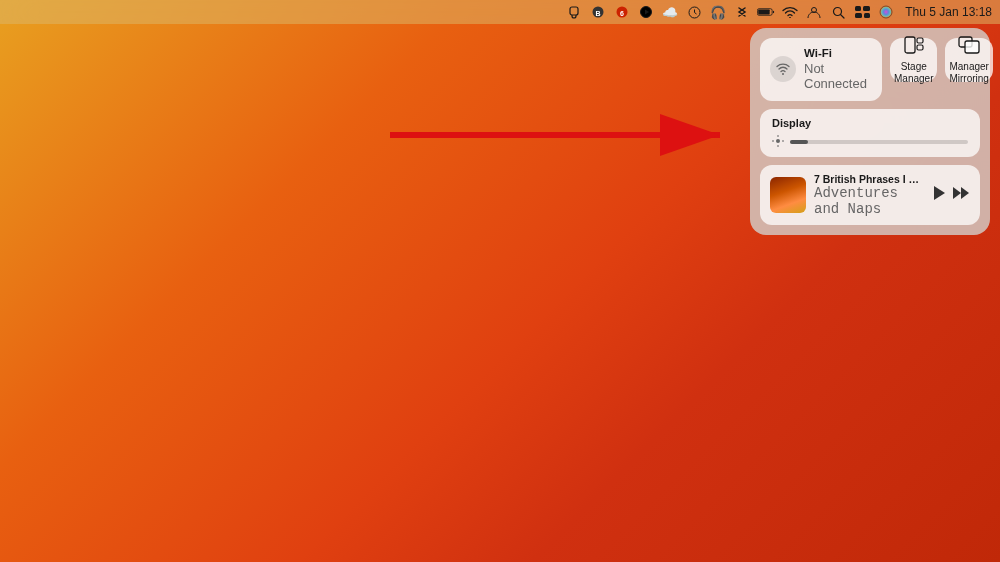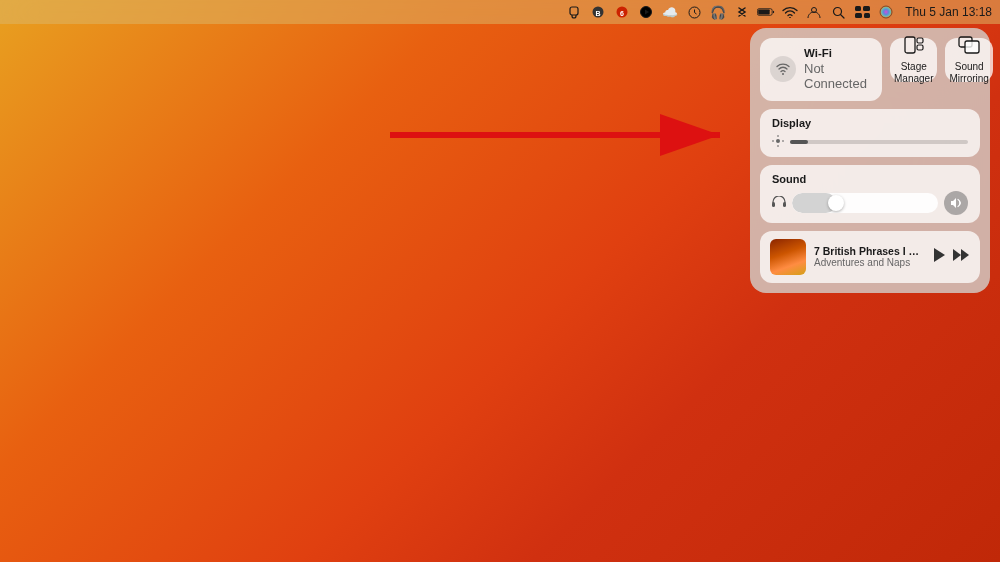--- a/index.html
+++ b/index.html
@@ -326,22 +326,23 @@
     .cc-track-title {
       font-size: 10.5px;
       font-weight: 600;
       color: #1a1a1a;
       white-space: nowrap;
       overflow: hidden;
       text-overflow: ellipsis;
     }
 
     .cc-track-artist {
-      font-size: 10px;
+      font-size: 14px;
       color: #666;
+      font-family: Liberation Mono, monospace;
     }
 
     .cc-playback-controls {
       display: flex;
       align-items: center;
       gap: 6px;
       flex-shrink: 0;
     }
 
     .cc-play-btn, .cc-forward-btn {
@@ -509,21 +510,21 @@
             <span class="cc-btn-label">Stage
 Manager</span>
           </div>
           <div class="cc-btn cc-mirror-btn">
             <div class="cc-btn-icon">
               <svg width="22" height="18" viewBox="0 0 22 18">
                 <rect x="1" y="1" width="13" height="10" rx="2" stroke="#1a1a1a" stroke-width="1.3" fill="none"></rect>
                 <rect x="7" y="5" width="14" height="12" rx="2" stroke="#1a1a1a" stroke-width="1.3" fill="rgba(255,255,255,0.8)"></rect>
               </svg>
             </div>
-            <span class="cc-btn-label">Sound
+            <span class="cc-btn-label">Manager
 Mirroring</span>
           </div>
         </div>
       </div>
     </div>
 
     <div class="cc-section">
       <div class="cc-section-label">Display</div>
       <div class="cc-slider-row">
         <div class="cc-slider-icon">
@@ -534,43 +535,20 @@
             <line x1="0" y1="6" x2="2" y2="6" stroke="#666" stroke-width="1"></line>
             <line x1="10" y1="6" x2="12" y2="6" stroke="#666" stroke-width="1"></line>
           </svg>
         </div>
         <div class="cc-slider">
           <div class="cc-slider-fill" style="width: 10%;"></div>
         </div>
       </div>
     </div>
 
-    <div class="cc-section">
-      <div class="cc-section-label">Sound</div>
-      <div class="cc-sound-row">
-        <div class="cc-sound-headphone">
-          <svg width="14" height="12" viewBox="0 0 14 12">
-            <path d="M1 7V6a6 6 0 0112 0v1" stroke="#555" stroke-width="1.2" fill="none"></path>
-            <rect x="0" y="6" width="3" height="5" rx="1.5" fill="#555"></rect>
-            <rect x="11" y="6" width="3" height="5" rx="1.5" fill="#555"></rect>
-          </svg>
-        </div>
-        <div class="cc-sound-slider">
-          <div class="cc-sound-fill"></div>
-          <div class="cc-sound-thumb"></div>
-        </div>
-        <div class="cc-sound-end-icon">
-          <svg width="13" height="12" viewBox="0 0 13 12">
-            <path d="M1 4h2l3-3v10l-3-3H1z" fill="white"></path>
-            <path d="M8 2.5a4 4 0 010 7" stroke="white" stroke-width="1.2" fill="none" stroke-linecap="round"></path>
-            <path d="M9.5 4.5a2 2 0 010 3" stroke="white" stroke-width="1.2" fill="none" stroke-linecap="round"></path>
-          </svg>
-        </div>
-      </div>
-    </div>
 
     <div class="cc-now-playing">
       <div class="cc-album-art">
         <div class="cc-album-art-inner"></div>
       </div>
       <div class="cc-track-info">
         <div class="cc-track-title">7 British Phrases I Can't…</div>
         <div class="cc-track-artist">Adventures and Naps</div>
       </div>
       <div class="cc-playback-controls">

